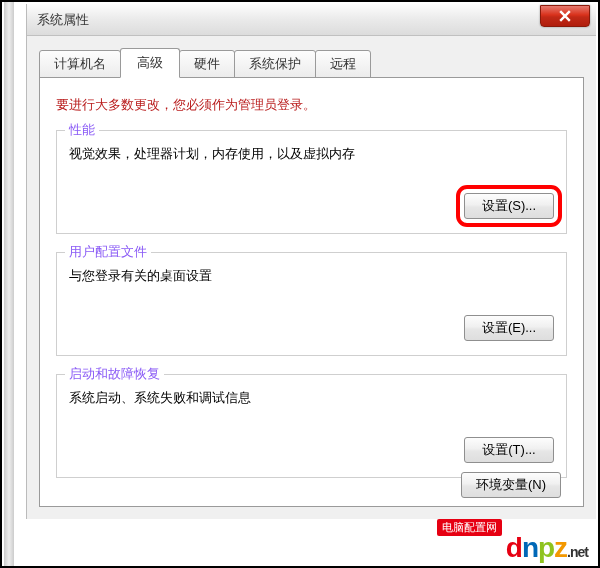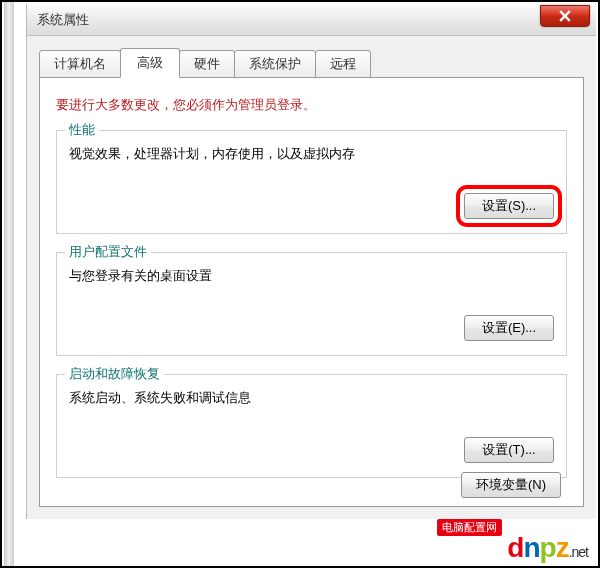--- a/index.html
+++ b/index.html
@@ -125,21 +125,21 @@
       margin-bottom: 18px;
       position: relative;
     }
     .groupbox-title {
       position: absolute;
       top: -10px;
       left: 8px;
       background: #fff;
       padding: 0 4px;
       font-size: 13px;
-      color: #0f766e;
+      color: #8b5cf6;
     }
     .groupbox-desc {
       color: #000;
       font-size: 13px;
       margin-top: 4px;
       margin-bottom: 30px;
     }
     .groupbox .btn-row {
       text-align: right;
       margin-top: 6px;
@@ -179,21 +179,21 @@
       font-size: 28px;
       font-weight: 900;
       letter-spacing: -1px;
     }
     .watermark .logo .d { color: #e60012; }
     .watermark .logo .n { color: #0068b7; }
     .watermark .logo .p { color: #8fc31f; }
     .watermark .logo .z { color: #f39800; }
     .watermark .sub {
       font-size: 14px;
-      font-weight: normal;
+      font-weight: bold;
       color: #333;
       text-align: right;
     }
     .wm-label {
       position: absolute;
       right: 96px;
       bottom: 30px;
       background: #e60012;
       color: #fff;
       font-size: 11px;

